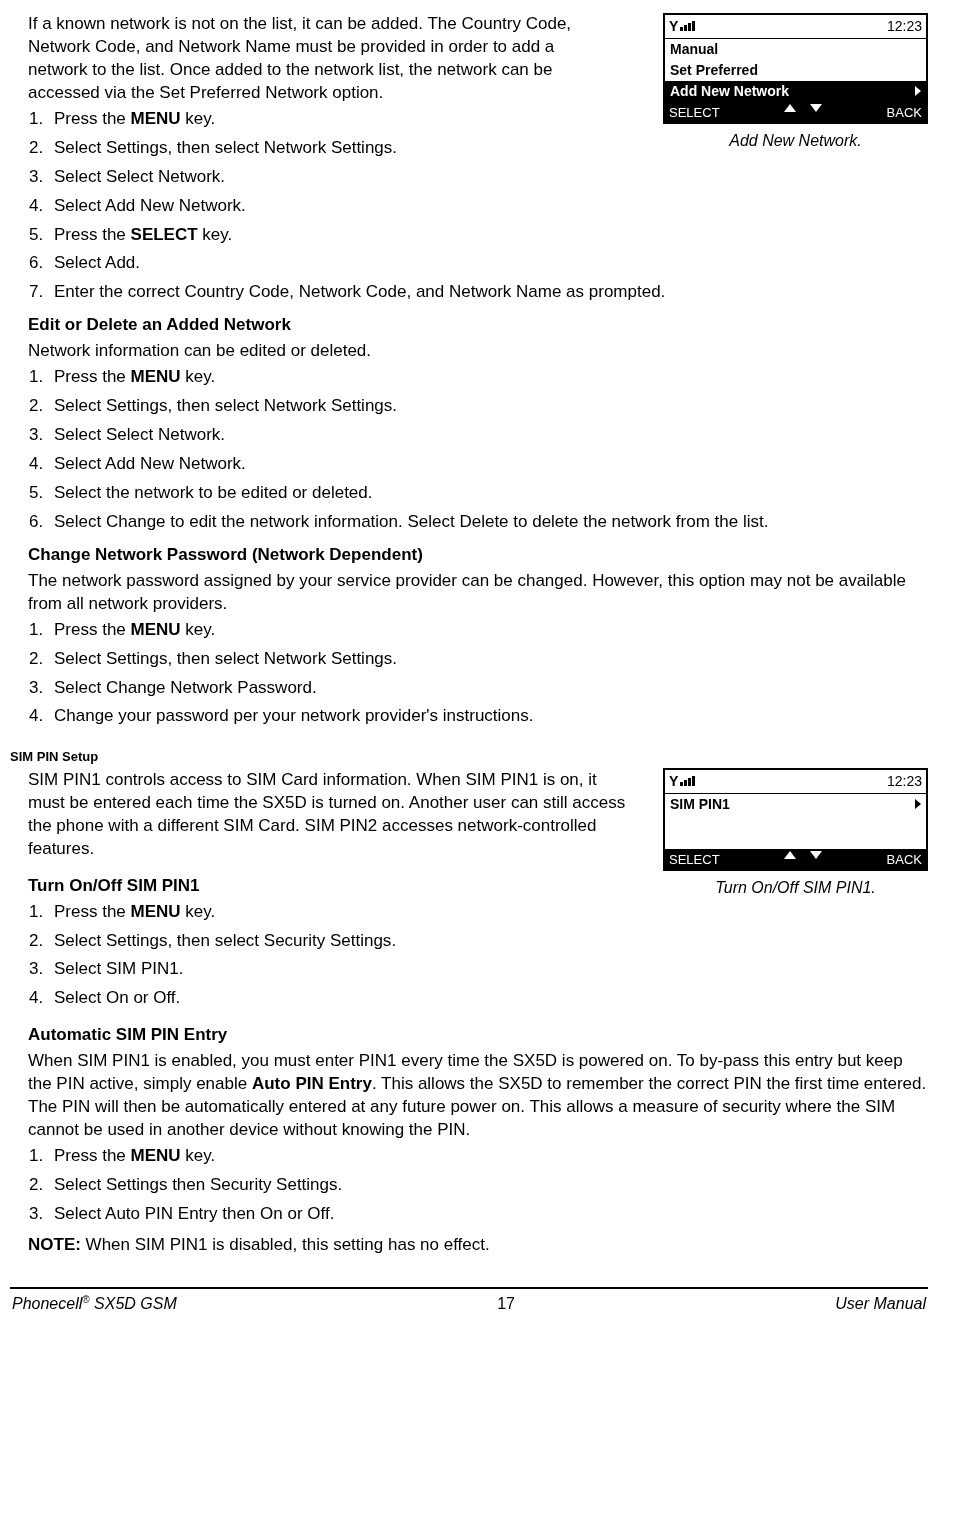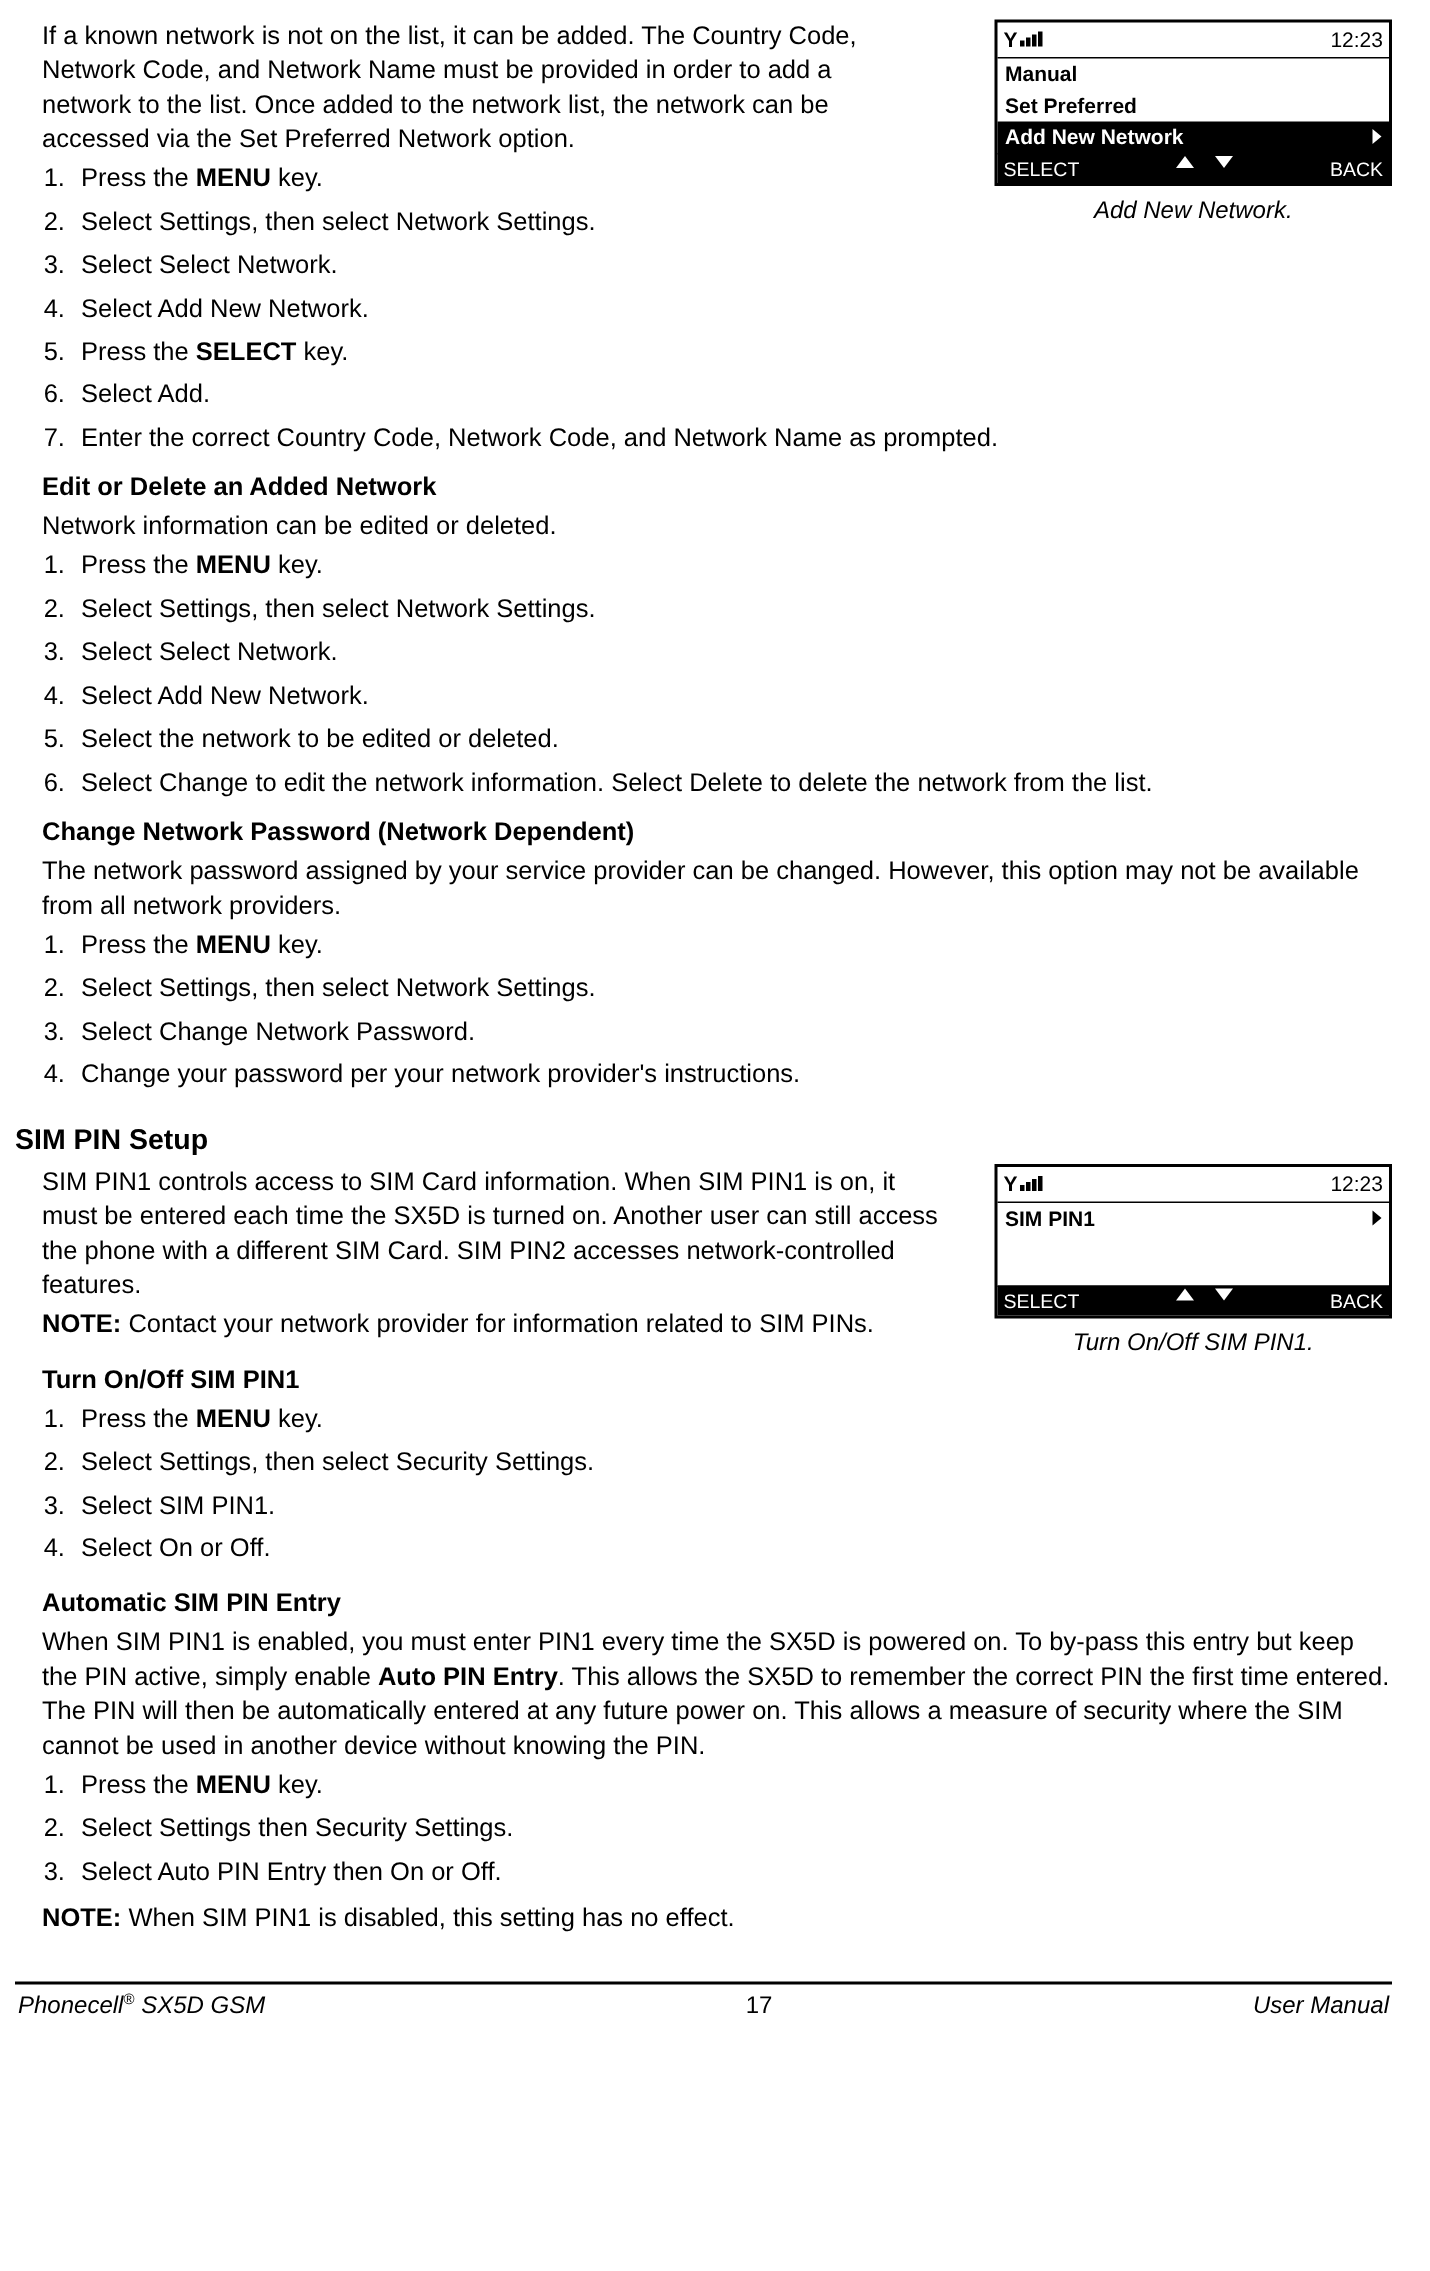--- a/index.html
+++ b/index.html
@@ -23,21 +23,21 @@
     padding-left: 20px;
   }
   ol li {
     margin-bottom: 6px;
     padding-left: 6px;
   }
   .b { font-weight: bold; }
   .i { }
   .section-heading {
     font-weight: bold;
-    font-size: 19px;
+    font-size: 13px;
     margin-top: 12px;
     margin-bottom: 2px;
     margin-left: -18px;
   }
   .sub-heading {
     font-weight: bold;
     margin-top: 10px;
     margin-bottom: 2px;
   }
   p { margin: 3px 0; }
@@ -224,21 +224,20 @@
             <span class="arrow-up"></span>
             <span class="arrow-down"></span>
           </div>
         <div class="sk sk-right">BACK</div>
       </div>
     </div>
     <div class="fig-caption">Turn On/Off SIM PIN1.</div>
   </div>
 
   <p style="max-width:600px">SIM PIN1 controls access to SIM Card information. When SIM PIN1 is on, it must be entered each time the SX5D is turned on. Another user can still access the phone with a different SIM Card. SIM PIN2 accesses network-controlled features.</p>
-  <p style="max-width:600px"><span class="b">NOTE:</span><span> Contact your network provider for information related to SIM PINs.</span></p>
 
   <p class="sub-heading" style="margin-top:14px">Turn On/Off SIM PIN1</p>
   <ol>
     <li><span>Press the </span><span class="b">MENU</span><span> key.</span></li>
     <li><span>Select </span><span class="i">Settings</span><span>, then select </span><span class="i">Security Settings</span><span>.</span></li>
     <li><span>Select </span><span class="i">SIM PIN1</span><span>.</span></li>
     <li><span>Select </span><span class="i">On</span><span> or </span><span class="i">Off</span><span>.</span></li>
   </ol>
 
   <p class="sub-heading" style="margin-top:14px">Automatic SIM PIN Entry</p>

